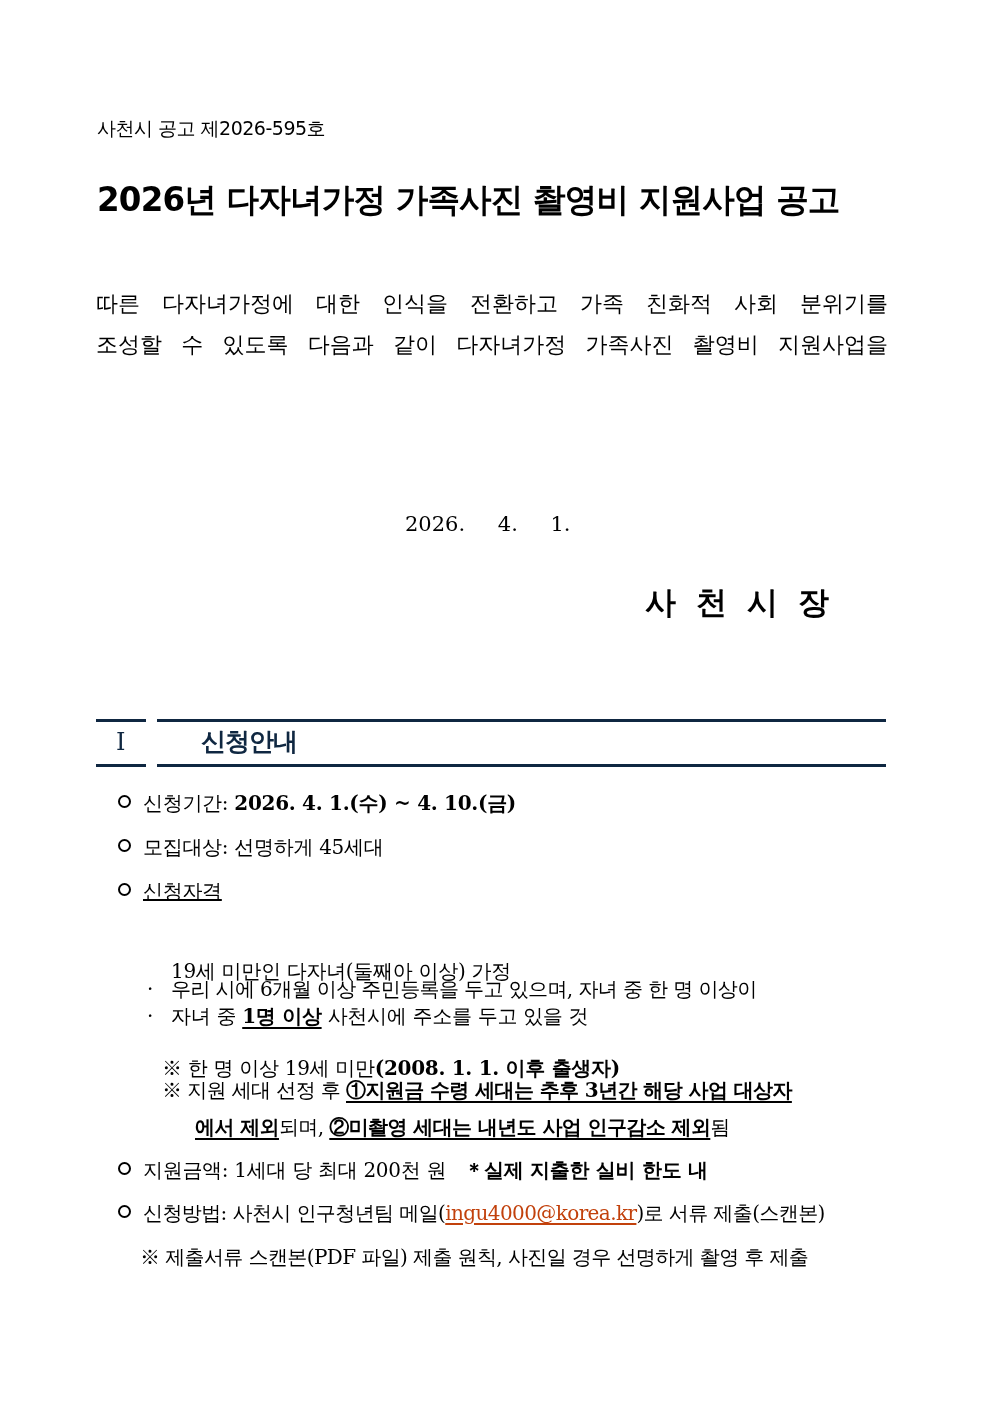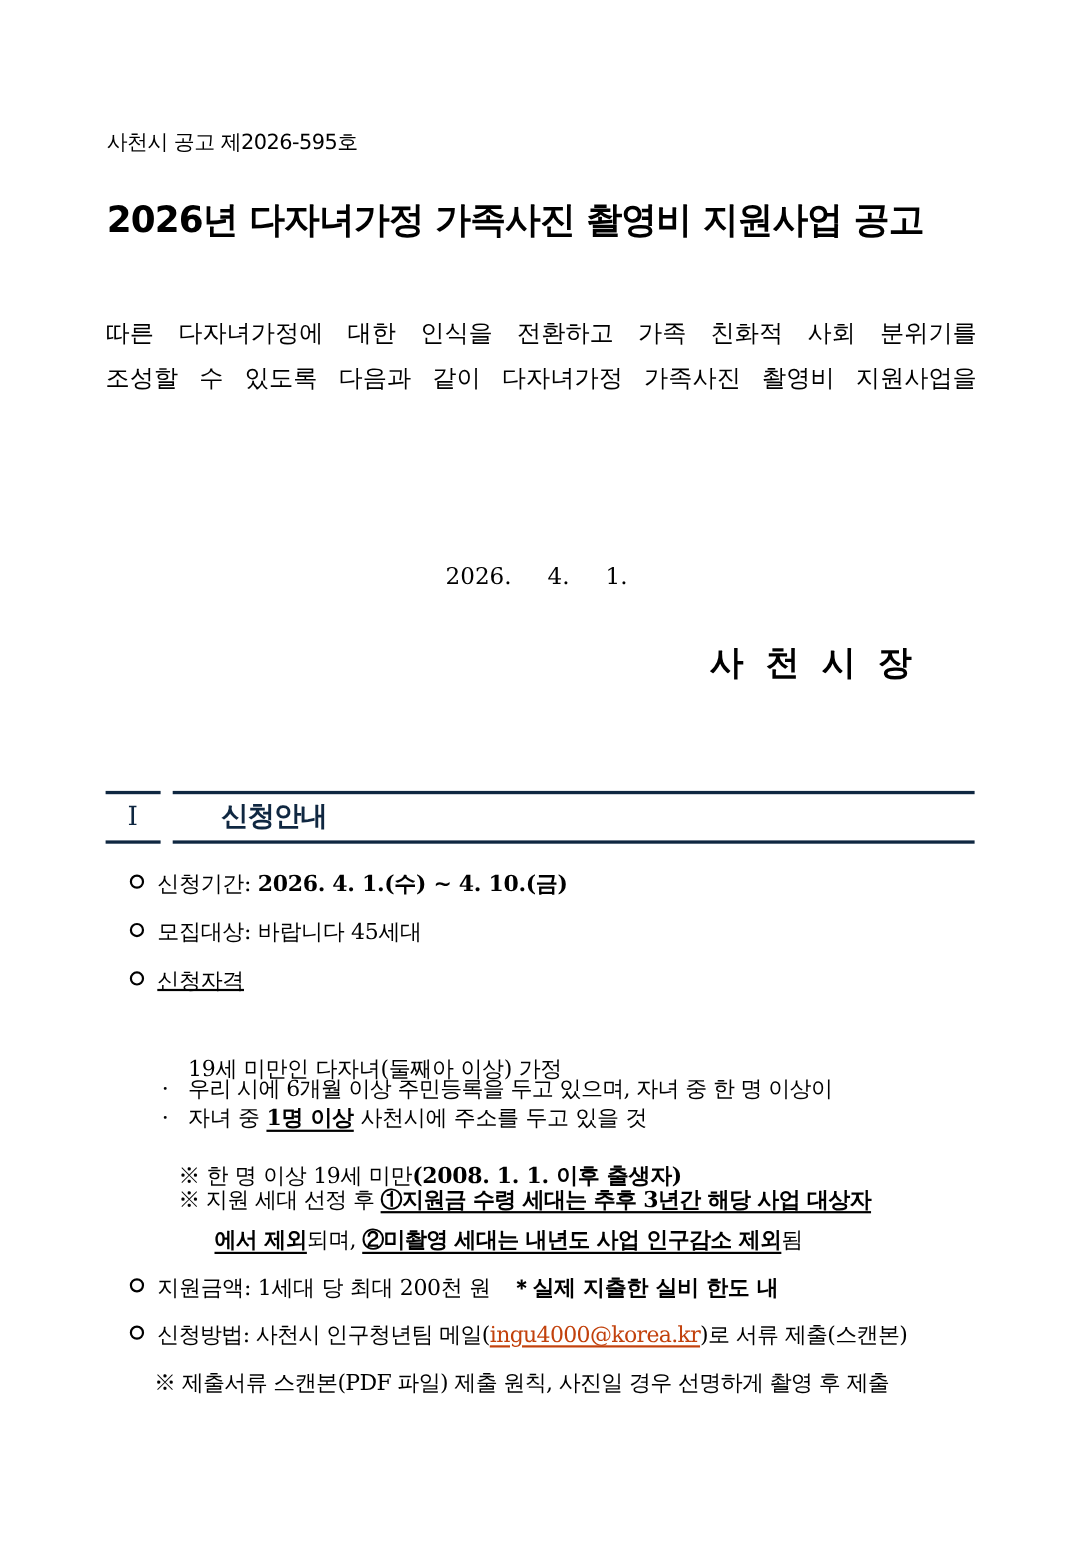--- a/index.html
+++ b/index.html
@@ -112,21 +112,21 @@
 <div class="abs sec-num">Ⅰ</div>
 <div class="abs sec-title">신청안내</div>
 
 <div class="abs item" style="left:118px; top:790px;">
   <span class="circle"></span><span>신청기간:</span>
   <span class="b">2026. 4. 1.(수) ~ 4. 10.(금)</span>
 </div>
 
 <div class="abs item" style="left:118px; top:834px;">
   <span class="circle"></span><span>모집대상:</span>
-  <span>바랍니다 45세대</span>
+  <span>선명하게 45세대</span>
 </div>
 
 <div class="abs item" style="left:118px; top:878px;text-decoration:underline;">
   <span class="circle"></span><span>신청자격</span>
 </div>
 
 <div class="abs item" style="left:147px; top:976px; width:750px; letter-spacing:-0.6px;">
   <span class="dot">·</span><span>우리 시에 6개월 이상 주민등록을 두고 있으며, 자녀 중 한 명 이상이</span>
 </div>
 <div class="abs item" style="left:171px; top:958px;">19세 미만인 다자녀(둘째아 이상) 가정</div>

